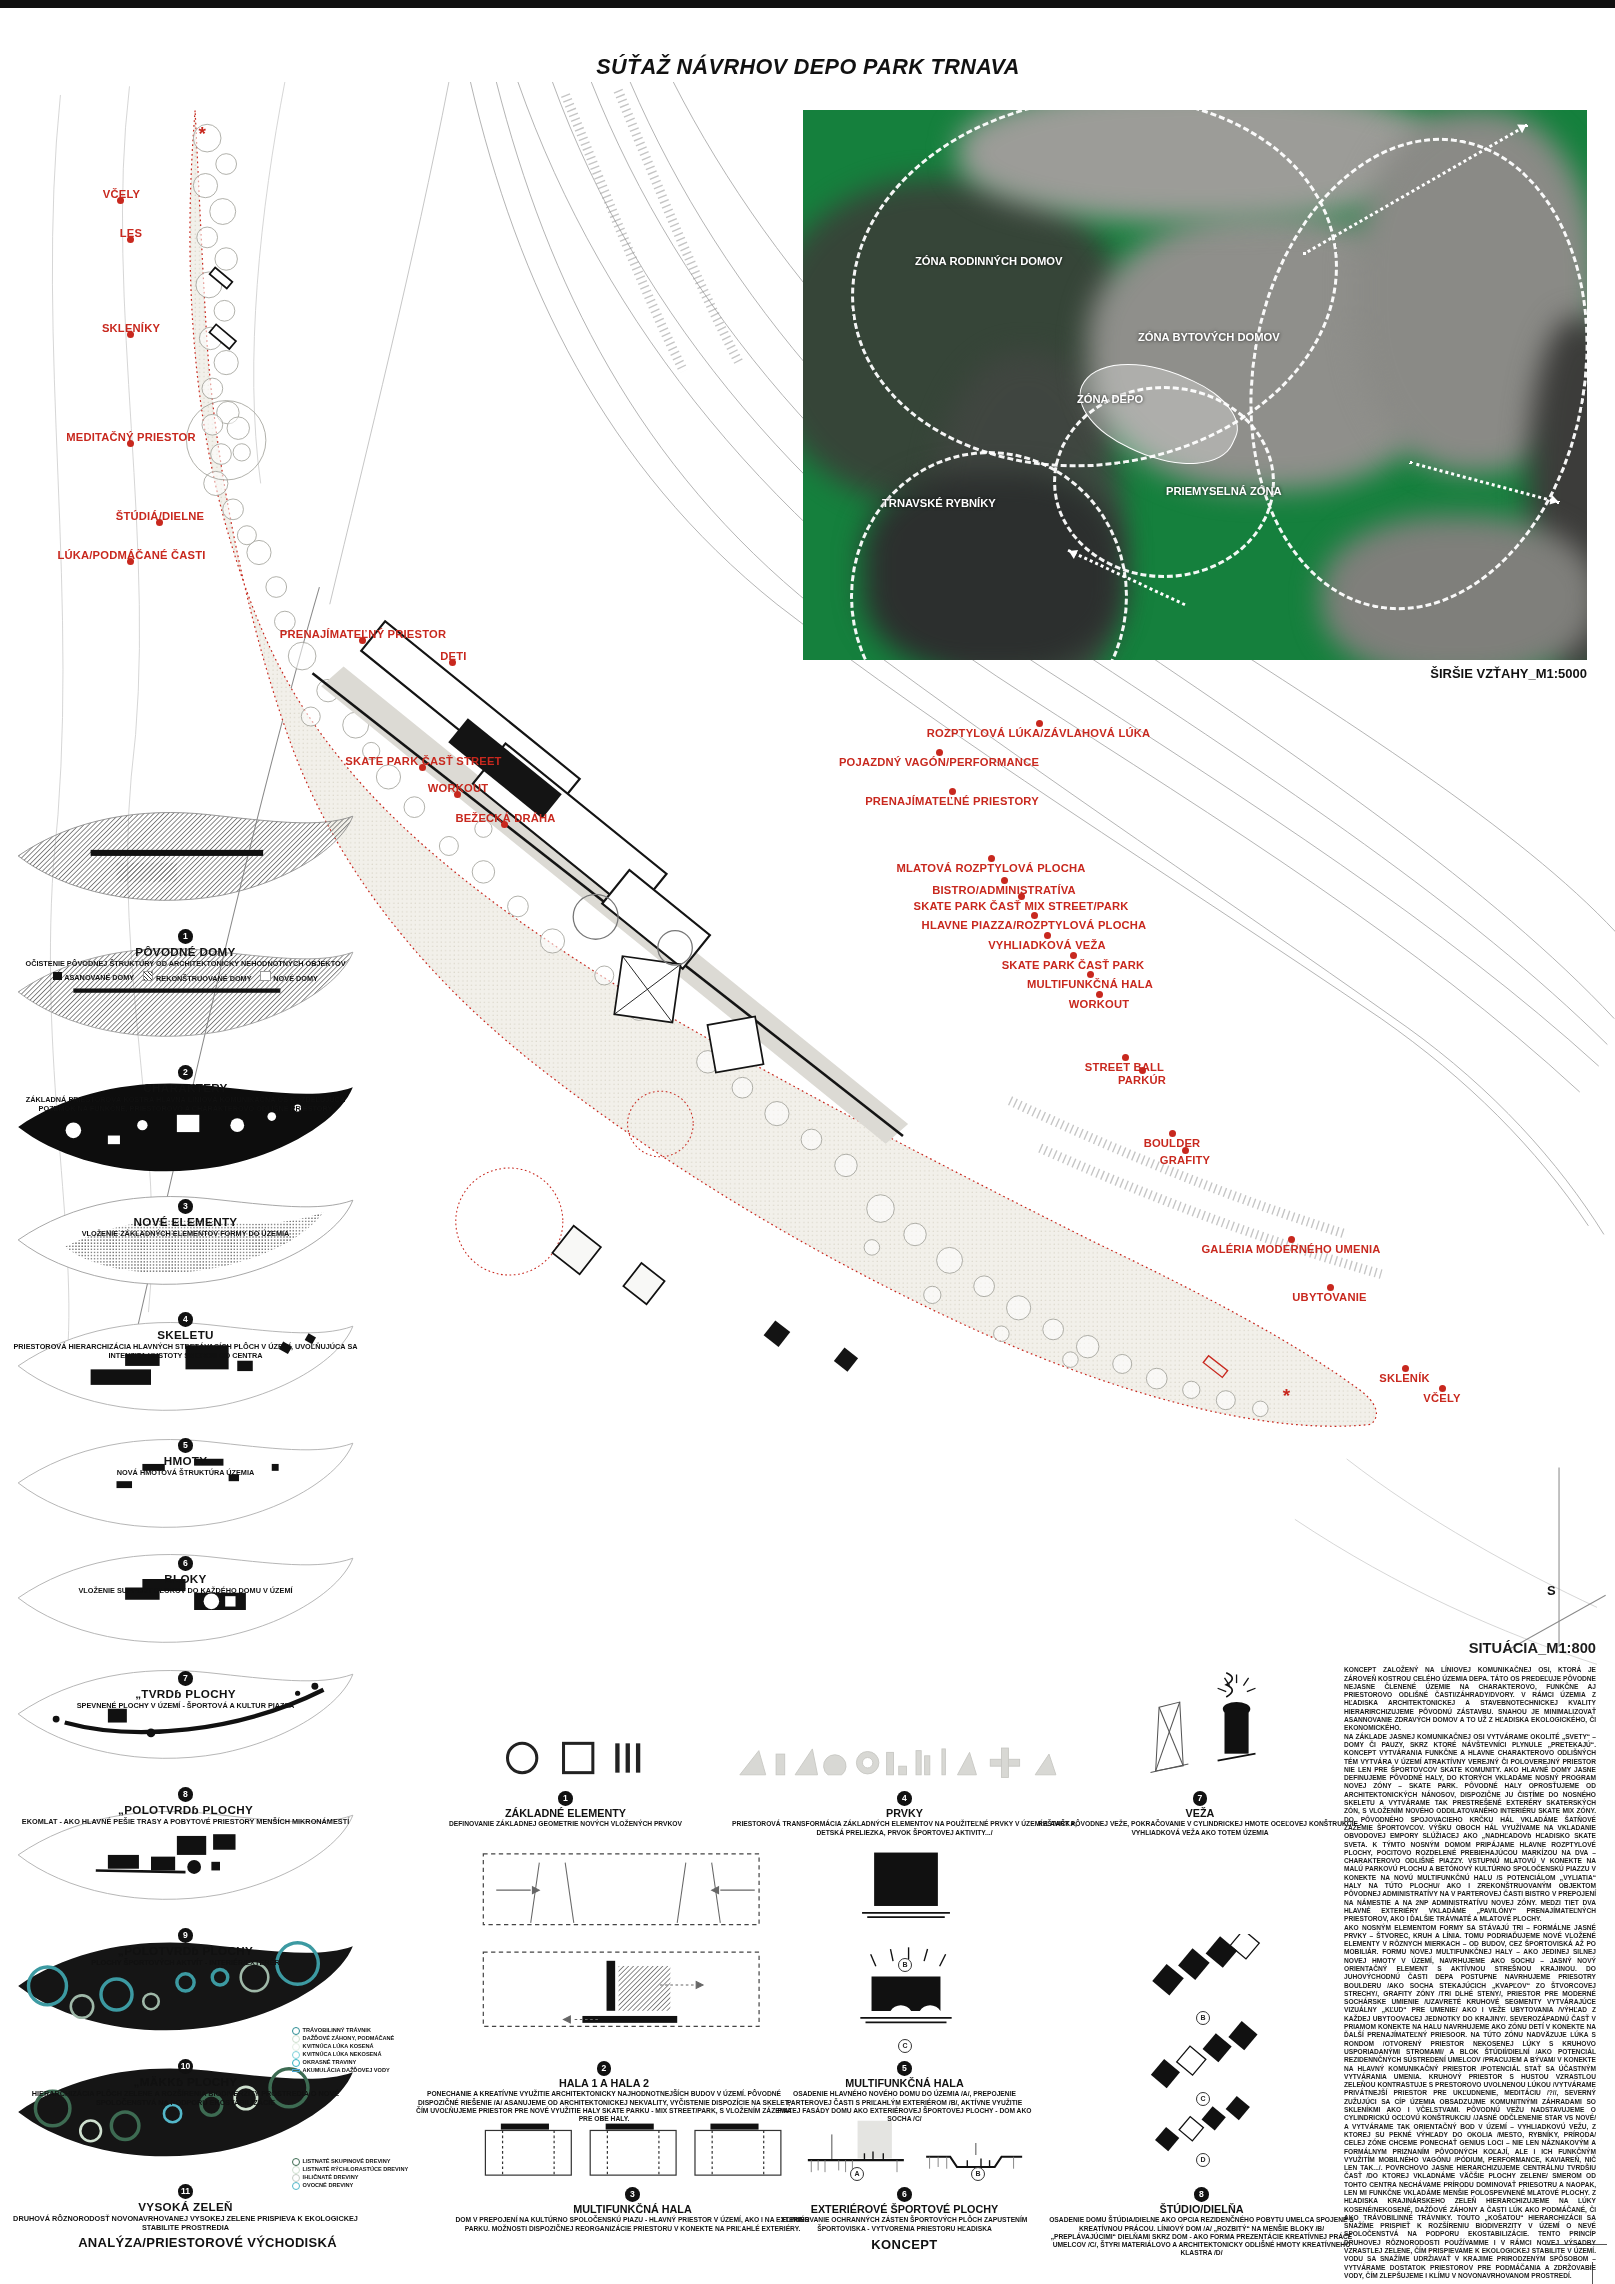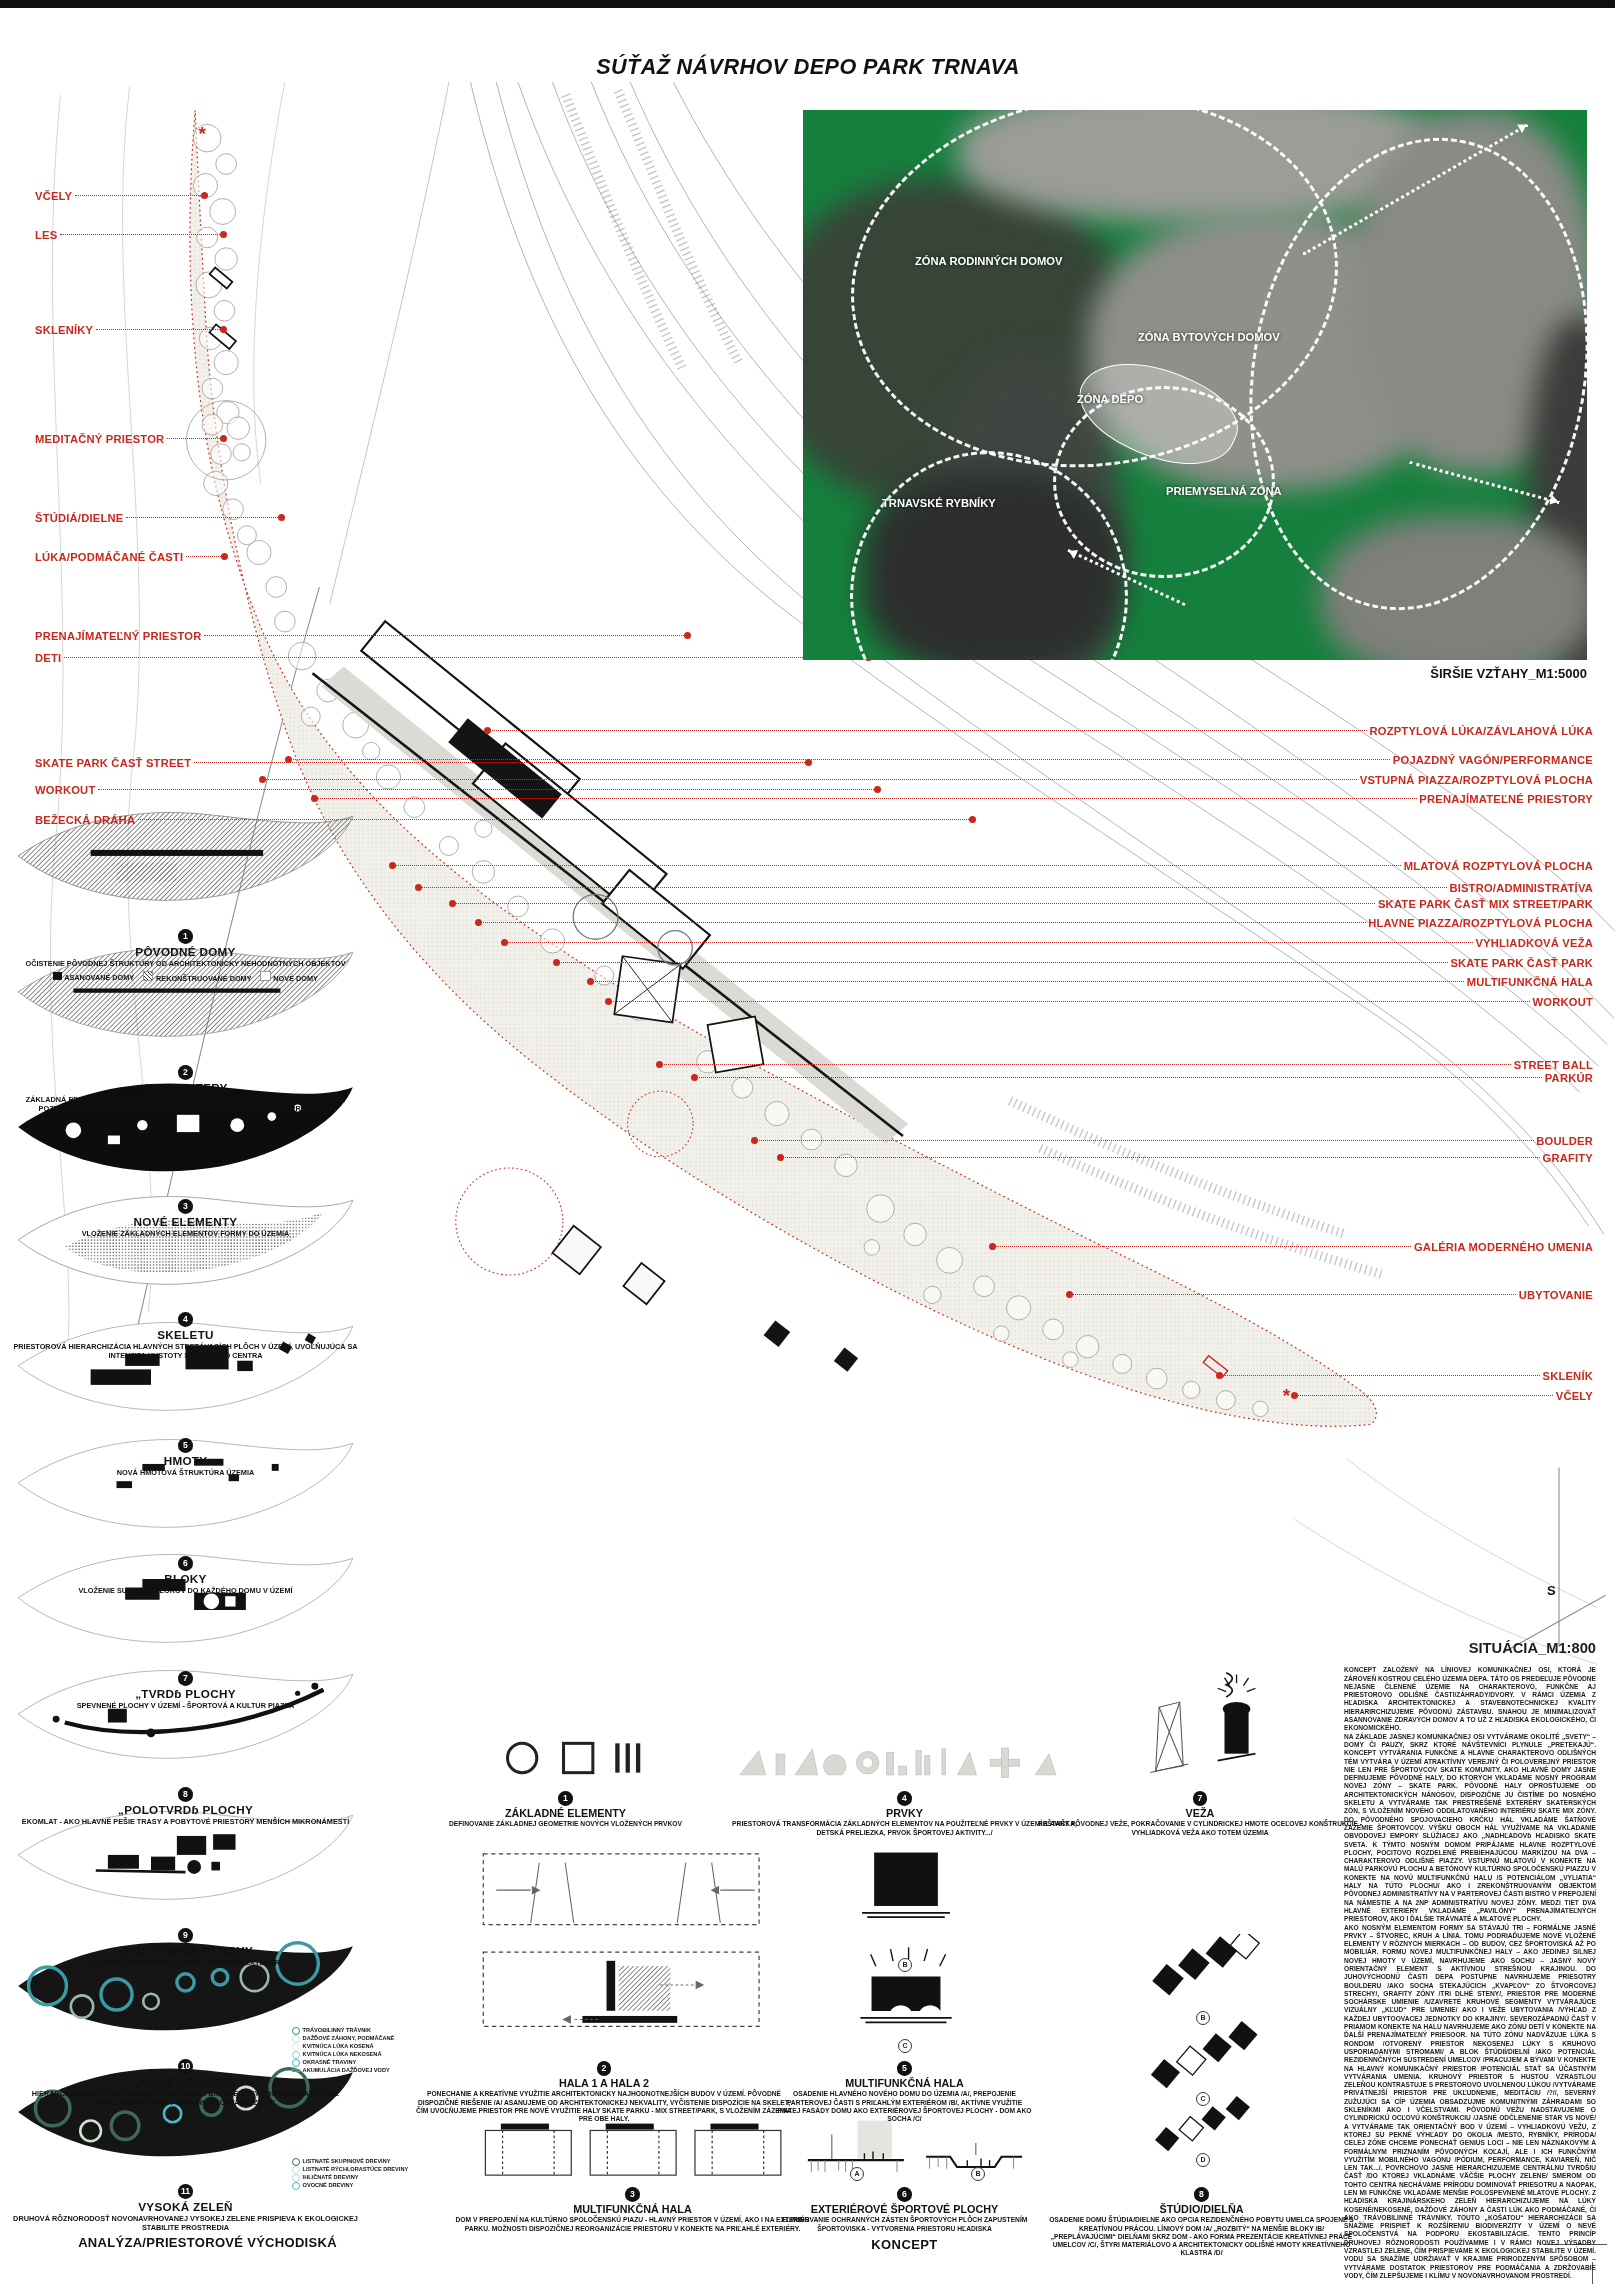--- a/index.html
+++ b/index.html
@@ -2,21 +2,21 @@
 <html style="font-size:14px"><head>
 <meta charset="utf-8">
 <style>
   html,body{margin:0;padding:0;background:#e8e8e8;}
   .poster{position:relative;width:1616px;height:2284px;background:#fff;overflow:hidden;
           font-family:"Liberation Sans",sans-serif;color:#111;}
   .topbar{position:absolute;left:0;top:0;width:100%;height:7.8px;background:#101010;}
   .title{position:absolute;left:0;top:54px;width:1616px;text-align:center;
          font-size:21.6px;font-weight:bold;font-style:italic;letter-spacing:0.4px;}
   
-  .llabel,.rlabel{position:absolute;display:flex;align-items:center;height:15.5px;z-index:30;}
+  .llabel,.rlabel{position:absolute;display:flex;align-items:center;height:15.5px;z-index:30;flex-direction:column;}
   .llabel span,.rlabel span{color:#c8281e;font-weight:bold;font-size:11.2px;white-space:nowrap;letter-spacing:0.2px;}
   .lead{flex:1;height:0;border-top:1.7px dotted #c8281e;position:relative;margin:0 2.6px;}
   .llabel .lead::after,.rlabel .lead::before{content:'';position:absolute;top:-4.3px;width:7px;height:7px;
         border-radius:50%;background:#c8281e;}
   .llabel .lead::after{right:-2.6px;}
   .rlabel .lead::before{left:-2.6px;}
   
   .inset{position:absolute;left:803px;top:110px;width:784px;height:550px;background:#15803d;overflow:hidden;z-index:40;}
   .blob{position:absolute;border-radius:45%;filter:blur(14px);}
   .ell{position:absolute;border:3.5px dashed rgba(255,255,255,.95);border-radius:50%;}
@@ -291,24 +291,20 @@
     </div>
 
   <div class="rlabel" style="right:23px;top:723px;width:1109px;">
       <i class="lead"></i>
       <span>ROZPTYLOVÁ LÚKA/ZÁVLAHOVÁ LÚKA</span>
     </div>
   <div class="rlabel" style="right:23px;top:752px;width:1308px;">
       <i class="lead"></i>
       <span>POJAZDNÝ VAGÓN/PERFORMANCE</span>
     </div>
-  <div class="rlabel" style="right:23px;top:772px;width:1334px;">
-      <i class="lead"></i>
-      <span>VSTUPNÁ PIAZZA/ROZPTYLOVÁ PLOCHA</span>
-    </div>
   <div class="rlabel" style="right:23px;top:791px;width:1282px;">
       <i class="lead"></i>
       <span>PRENAJÍMATEĽNÉ PRIESTORY</span>
     </div>
   <div class="rlabel" style="right:23px;top:858px;width:1204px;">
       <i class="lead"></i>
       <span>MLATOVÁ ROZPTYLOVÁ PLOCHA</span>
     </div>
   <div class="rlabel" style="right:23px;top:880px;width:1178px;">
       <i class="lead"></i>

